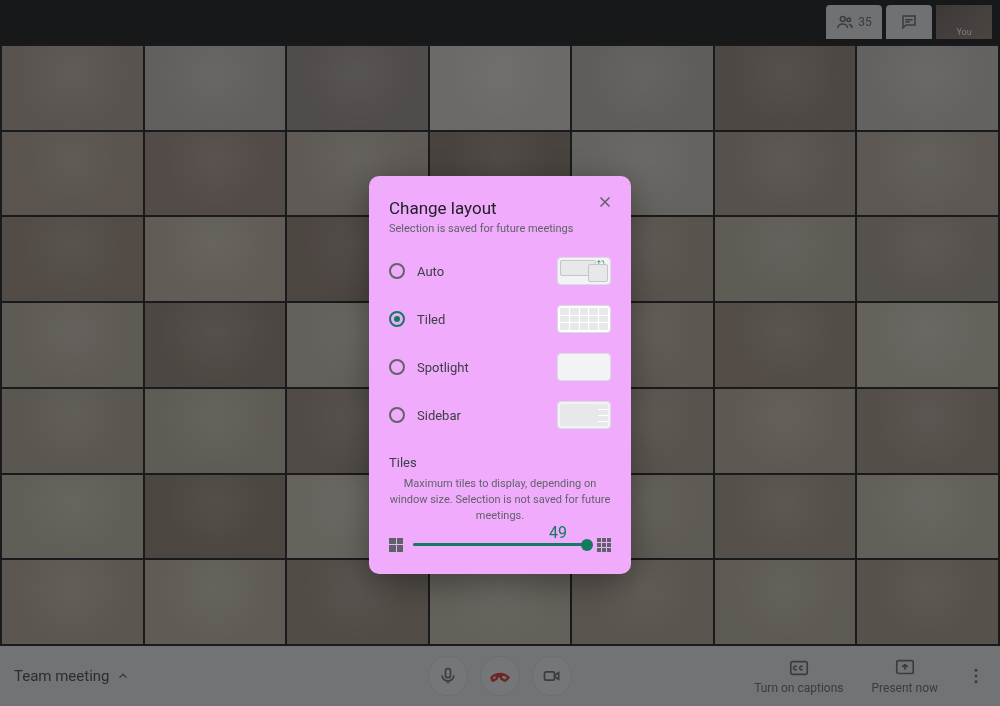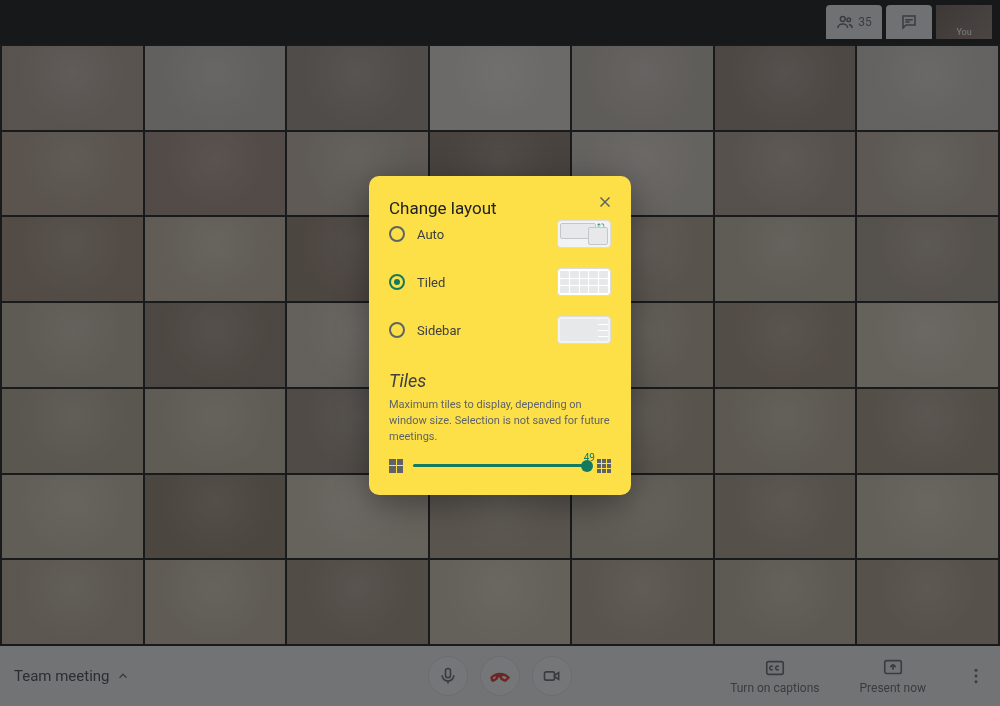--- a/index.html
+++ b/index.html
@@ -102,56 +102,56 @@
   }
   .circ-btn {
     width:40px; height:40px; border-radius:50%;
     background:#f6f6f6; border:1px solid #dadce0;
     display:flex; align-items:center; justify-content:center;
     color:#5f6368;
   }
   .circ-btn.danger { color:#d93025; }
   .right-controls {
     margin-left:auto;
-    display:flex; align-items:center; gap:40px;
+    display:flex; align-items:center; gap:28px;
     color:#5f6368; font-size:12px;
   }
   .icon-col { display:flex; flex-direction:column; align-items:center; gap:2px; }
 
 
   
   .scrim {
     position:absolute; inset:0;
     background: rgba(32,33,36,0.6);
     z-index: 10;
   }
 
   
   .dialog {
     position:absolute;
     left: 50%; top: 176px;
     transform: translateX(-50%);
     width: 262px;
-    background: #fde047;
+    background: #f0abfc;
     border-radius: 10px;
     box-shadow: 0 8px 32px rgba(0,0,0,0.35);
     padding: 22px 20px 18px 20px;
     z-index: 20;
     color: #3c4043;
   }
   .dialog h2 { font-size: 17px; font-weight: 400; color:#202124; }
   .dialog .sub { font-size: 11px; color:#5f6368; margin-top:4px; }
   .close-x {
     position:absolute; top:14px; right:14px;
     width:24px; height:24px; color:#5f6368;
     display:flex; align-items:center; justify-content:center;
     cursor:pointer;
   }
 
-  .options { margin-top: 2px; display:flex; flex-direction:column; gap: 20px; text-align: right; }
+  .options { margin-top: 22px; display:flex; flex-direction:column; gap: 20px; text-align: right; }
   .option {
     display:flex; align-items:center; gap:12px;
     font-size: 13px; color:#3c4043;
     cursor:pointer; position:relative;
   }
   .radio {
     width:16px; height:16px; border-radius:50%;
     border:2px solid #5f6368; position:relative; flex:none;
   }
   .option.selected .radio { border-color:#137a5f; }
@@ -182,35 +182,35 @@
     content:""; position:absolute; left:2px; top:2px; bottom:2px; width:38px;
     background:#e6e8ea; border-radius:2px;
   }
   .thumb.sidebar::after {
     content:""; position:absolute; right:2px; top:2px; bottom:2px; width:10px;
     background: repeating-linear-gradient(#e6e8ea 0 5px, #fff 5px 6px);
     border-radius:2px;
   }
 
   .tiles-section { margin-top: 26px; }
-  .tiles-section h3 { font-size:18px; font-weight:400; color:#3c4043;font-style:italic; }
-  .tiles-desc { font-size:11px; color:#5f6368; margin-top:6px; line-height:1.45; }
+  .tiles-section h3 { font-size:13px; font-weight:400; color:#3c4043; }
+  .tiles-desc { font-size:11px; color:#5f6368; margin-top:6px; line-height:1.45;text-align:center; }
   .slider-row { margin-top:14px; display:flex; align-items:center; gap:10px; }
   .grid-icon { width:14px; height:14px; display:grid; gap:1px; flex:none; }
   .grid-icon.small { grid-template-columns:repeat(2,1fr); grid-template-rows:repeat(2,1fr); }
   .grid-icon.large { grid-template-columns:repeat(3,1fr); grid-template-rows:repeat(3,1fr); }
   .grid-icon span { background:#5f6368; }
   .slider-track {
     flex:1; height:3px; background:#137a5f; border-radius:2px; position:relative;
   }
   .slider-thumb {
     position:absolute; right:-6px; top:50%; transform:translateY(-50%);
     width:12px; height:12px; border-radius:50%; background:#137a5f;
   }
-  .slider-value { position:absolute; right:16px; margin-top:2px; bottom:14px; font-size:10px; color:#137a5f; }
+  .slider-value { position:absolute; right:44px; margin-top:2px; bottom:14px; font-size:16px; color:#137a5f; }
   .slider-wrap { position:relative; padding-bottom:4px; }
 
   svg { display:block; }
 </style>
 </head>
 <body>
 
 <div class="top-bar">
   <div class="top-widget people-widget">
     <svg width="18" height="18" viewBox="0 0 24 24" fill="none" stroke="#5f6368" stroke-width="2">
@@ -337,20 +337,21 @@
 
 <div class="scrim"></div>
 
 <div class="dialog">
   <div class="close-x">
     <svg width="18" height="18" viewBox="0 0 24 24" fill="none" stroke="#5f6368" stroke-width="2">
         <path d="M6 6l12 12M18 6L6 18"></path>
       </svg>
   </div>
   <h2>Change layout</h2>
+  <div class="sub">Selection is saved for future meetings</div>
 
   <div class="options">
     <div class="option">
       <div class="radio"></div>
       <span>Auto</span>
       <div class="thumb auto">
           <span class="arrows">⤴⤵</span>
         </div>
     </div>
     <div class="option selected">
@@ -369,20 +370,25 @@
           <span></span>
           <span></span>
           <span></span>
           <span></span>
           <span></span>
           <span></span>
         </div>
     </div>
     <div class="option">
       <div class="radio"></div>
+      <span>Spotlight</span>
+      <div class="thumb"></div>
+    </div>
+    <div class="option">
+      <div class="radio"></div>
       <span>Sidebar</span>
       <div class="thumb sidebar"></div>
     </div>
   </div>
 
   <div class="tiles-section">
     <h3>Tiles</h3>
     <div class="tiles-desc">Maximum tiles to display, depending on window size. Selection is not saved for future meetings.</div>
     <div class="slider-wrap">
       <div class="slider-row">

